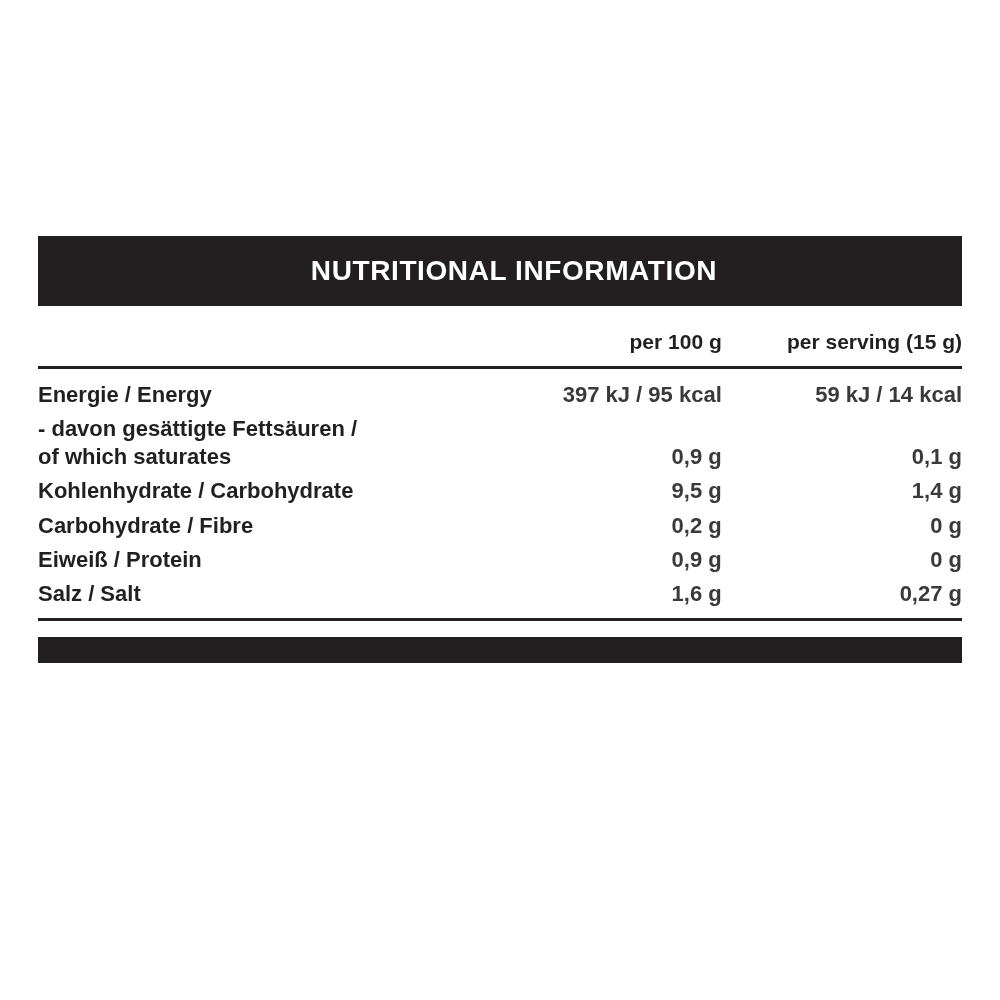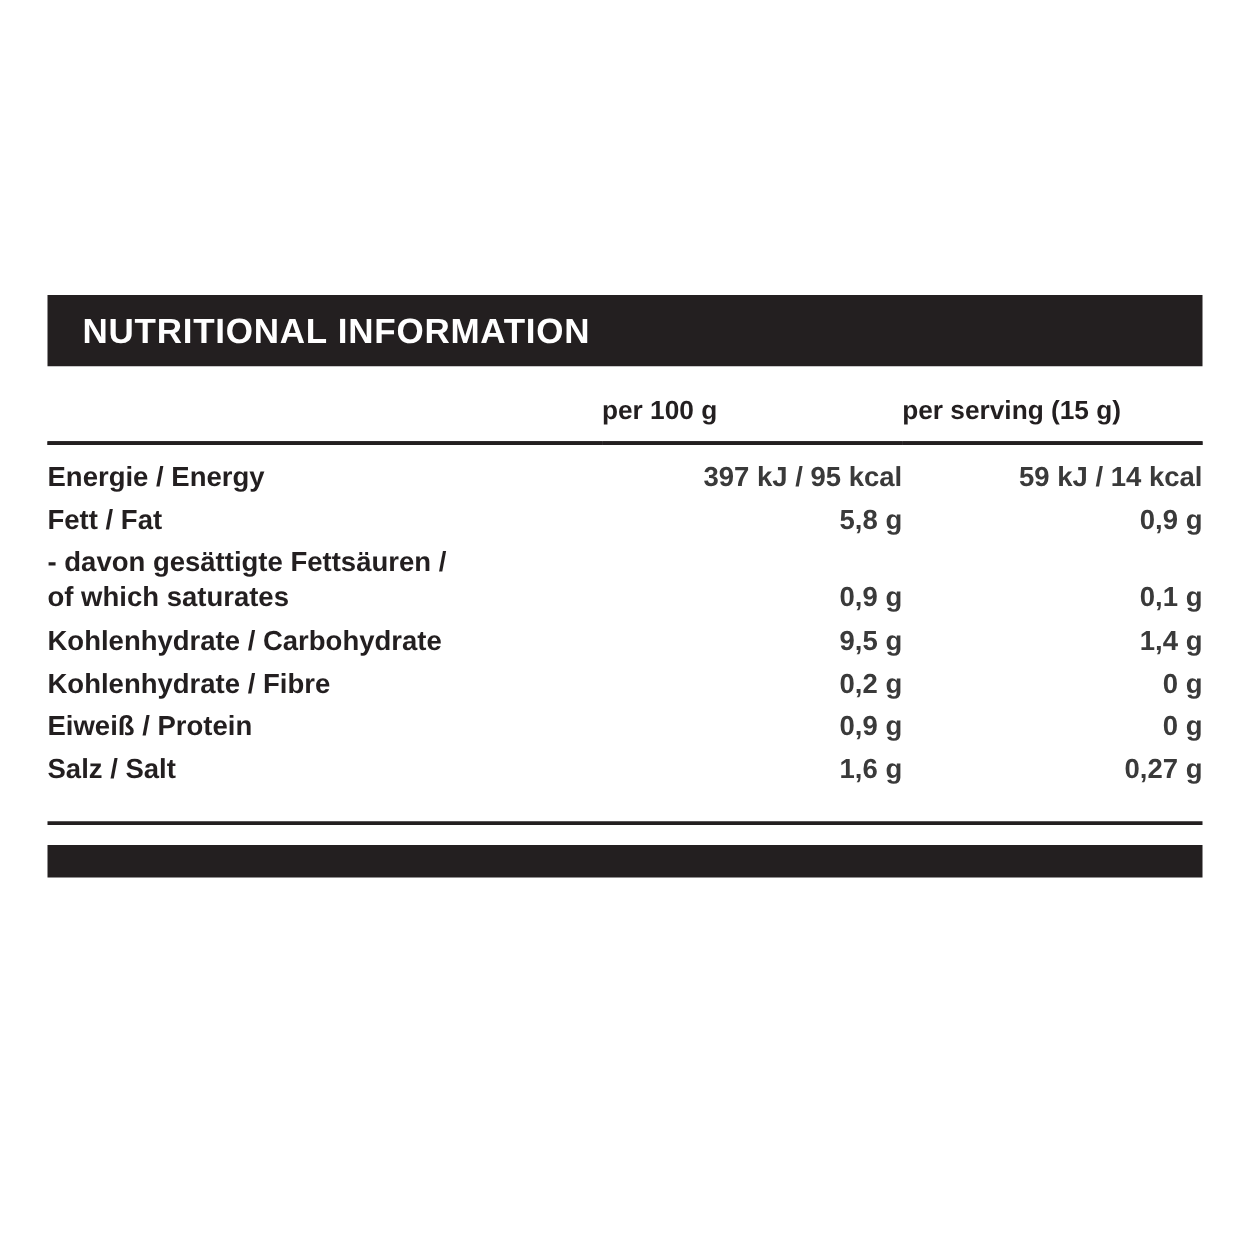--- a/index.html
+++ b/index.html
@@ -19,24 +19,24 @@
   #panel {
     position: absolute;
     left: 38px;
     top: 236px;
     width: 924px;
   }
 
   
   .header-bar {
     background: #231f20;
-    height: 57px;
+    height: 70px;
     display: flex;
     align-items: center;
-    justify-content: flex-start;
+    justify-content: center;
     padding-left: 28px;
   }
   .header-title {
     color: #ffffff;
     font-size: 28px;
     font-weight: bold;
     letter-spacing: 0.6px;
     text-transform: uppercase;
   }
 
@@ -48,21 +48,21 @@
     table-layout: fixed;
   }
 
   table.nutrition col.c-label { width: 48%; }
   table.nutrition col.c-100   { width: 26%; }
   table.nutrition col.c-serv  { width: 26%; }
 
   table.nutrition thead th {
     font-size: 21px;
     font-weight: bold;
-    text-align: left;
+    text-align: right;
     padding: 0 0 12px 0;
     vertical-align: bottom;
     color: #231f20;
   }
   table.nutrition thead th.label-head {
     text-align: left;
   }
   table.nutrition thead tr {
     border-bottom: 3px solid #231f20;
   }
@@ -70,21 +70,21 @@
   table.nutrition tbody tr td {
     padding: 3px 0 3px 0;
     font-size: 22px;
     vertical-align: bottom;
     line-height: 1.28;
   }
   table.nutrition tbody tr:first-child td {
     padding-top: 12px;
   }
   table.nutrition tbody tr:last-child td {
-    padding-bottom: 28px;
+    padding-bottom: 10px;
     margin-left: 36px;
   }
   td.nut-label {
     text-align: left;
     font-weight: bold;
   }
   td.nut-label.sub {
     font-weight: normal;
   }
   td.nut-val {
@@ -134,27 +134,20 @@
     <tbody>
 
       <tr>
         <td class="nut-label">
           <span class="two-line">Energie / Energy</span>
         </td>
         <td class="nut-val">397 kJ / 95 kcal</td>
         <td class="nut-val">59 kJ / 14 kcal</td>
       </tr>
 
-      <tr>
-        <td class="nut-label">
-          <span class="two-line">Fett / Fat</span>
-        </td>
-        <td class="nut-val">5,8 g</td>
-        <td class="nut-val">0,9 g</td>
-      </tr>
 
       <tr>
         <td class="nut-label">
           <span class="two-line">- davon gesättigte Fettsäuren /</span>
           <span class="two-line">of which saturates</span>
         </td>
         <td class="nut-val">0,9 g</td>
         <td class="nut-val">0,1 g</td>
       </tr>
 
@@ -162,21 +155,21 @@
         <td class="nut-label">
           <span class="two-line">Kohlenhydrate / Carbohydrate</span>
         </td>
         <td class="nut-val">9,5 g</td>
         <td class="nut-val">1,4 g</td>
       </tr>
 
 
       <tr>
         <td class="nut-label">
-          <span class="two-line">Kohlenhydrate / Fibre</span>
+          <span class="two-line">Carbohydrate / Fibre</span>
         </td>
         <td class="nut-val">0,2 g</td>
         <td class="nut-val">0 g</td>
       </tr>
 
       <tr>
         <td class="nut-label">
           <span class="two-line">Eiweiß / Protein</span>
         </td>
         <td class="nut-val">0,9 g</td>

